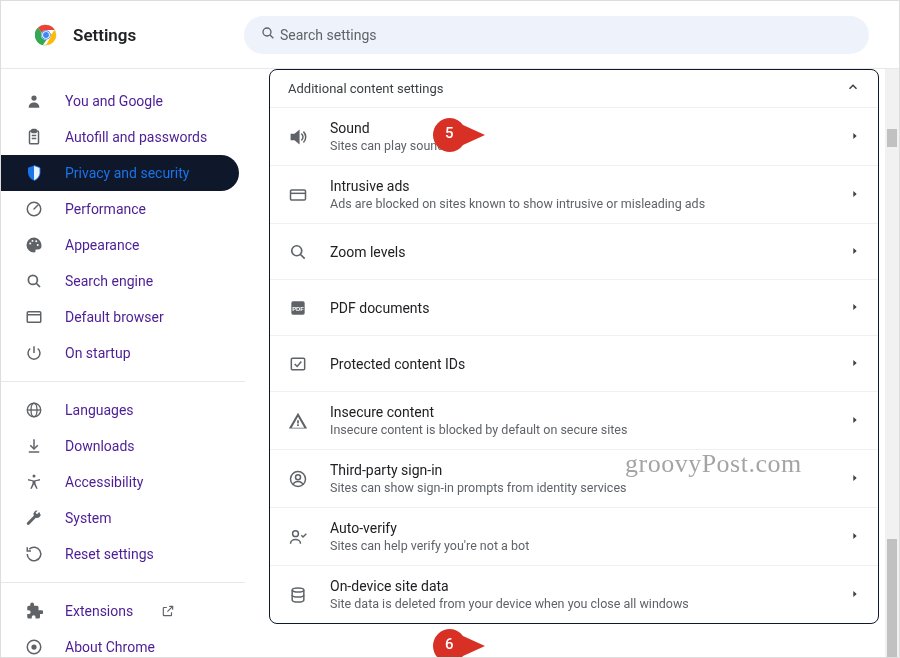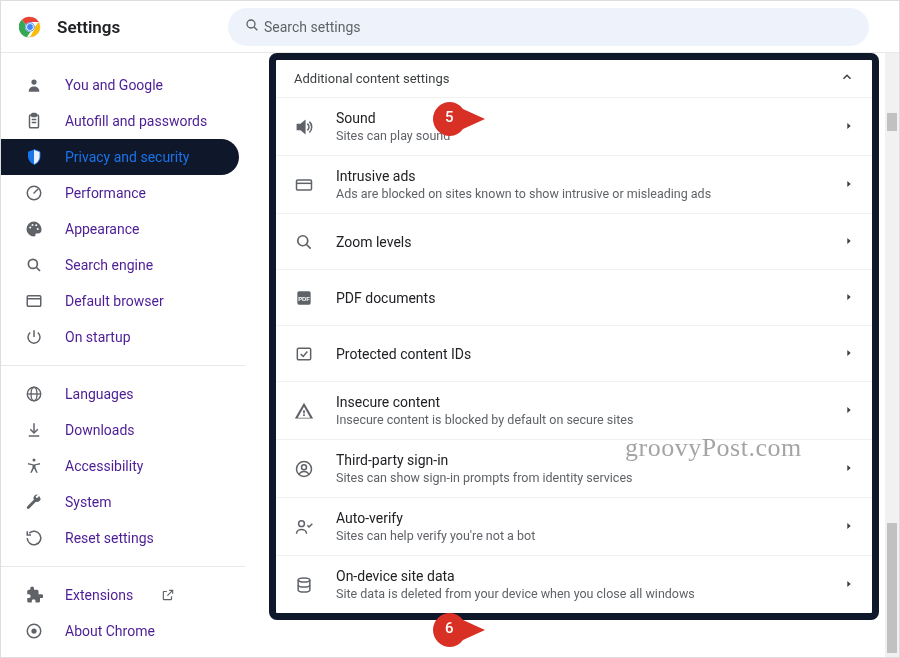--- a/index.html
+++ b/index.html
@@ -10,23 +10,23 @@
       height: 658px;
       overflow: hidden;
       position: relative;
       border: 1px solid #ddd;
       font-size: 13px;
       color: #202124;
     }
     .header {
       display: flex;
       align-items: center;
-      height: 52px;
+      height: 68px;
       border-bottom: 1px solid #e8e8e8;
-      padding-left: 18px;
+      padding-left: 34px;
       gap: 16px;
     }
     .chrome-logo {
       width: 22px; height: 22px;
     }
     .header-title {
       font-size: 17px;
       font-weight: 600;
       color: #202124;
       flex: 0 0 auto;
@@ -92,21 +92,21 @@
       position: relative;
       overflow: hidden;
       background: #fff;
     }
     .content {
       padding: 0 12px 0 12px;
       height: 100%;
       overflow-y: auto;
     }
     .card {
-      border: 7px solid #0f172a;
+      border: 1px solid #0f172a;
       border-radius: 8px;
       margin: 0 8px 12px 12px;
       background: #fff;
     }
     .card-header {
       display: flex;
       align-items: center;
       justify-content: space-between;
       padding: 10px 18px;
       font-size: 13px;

